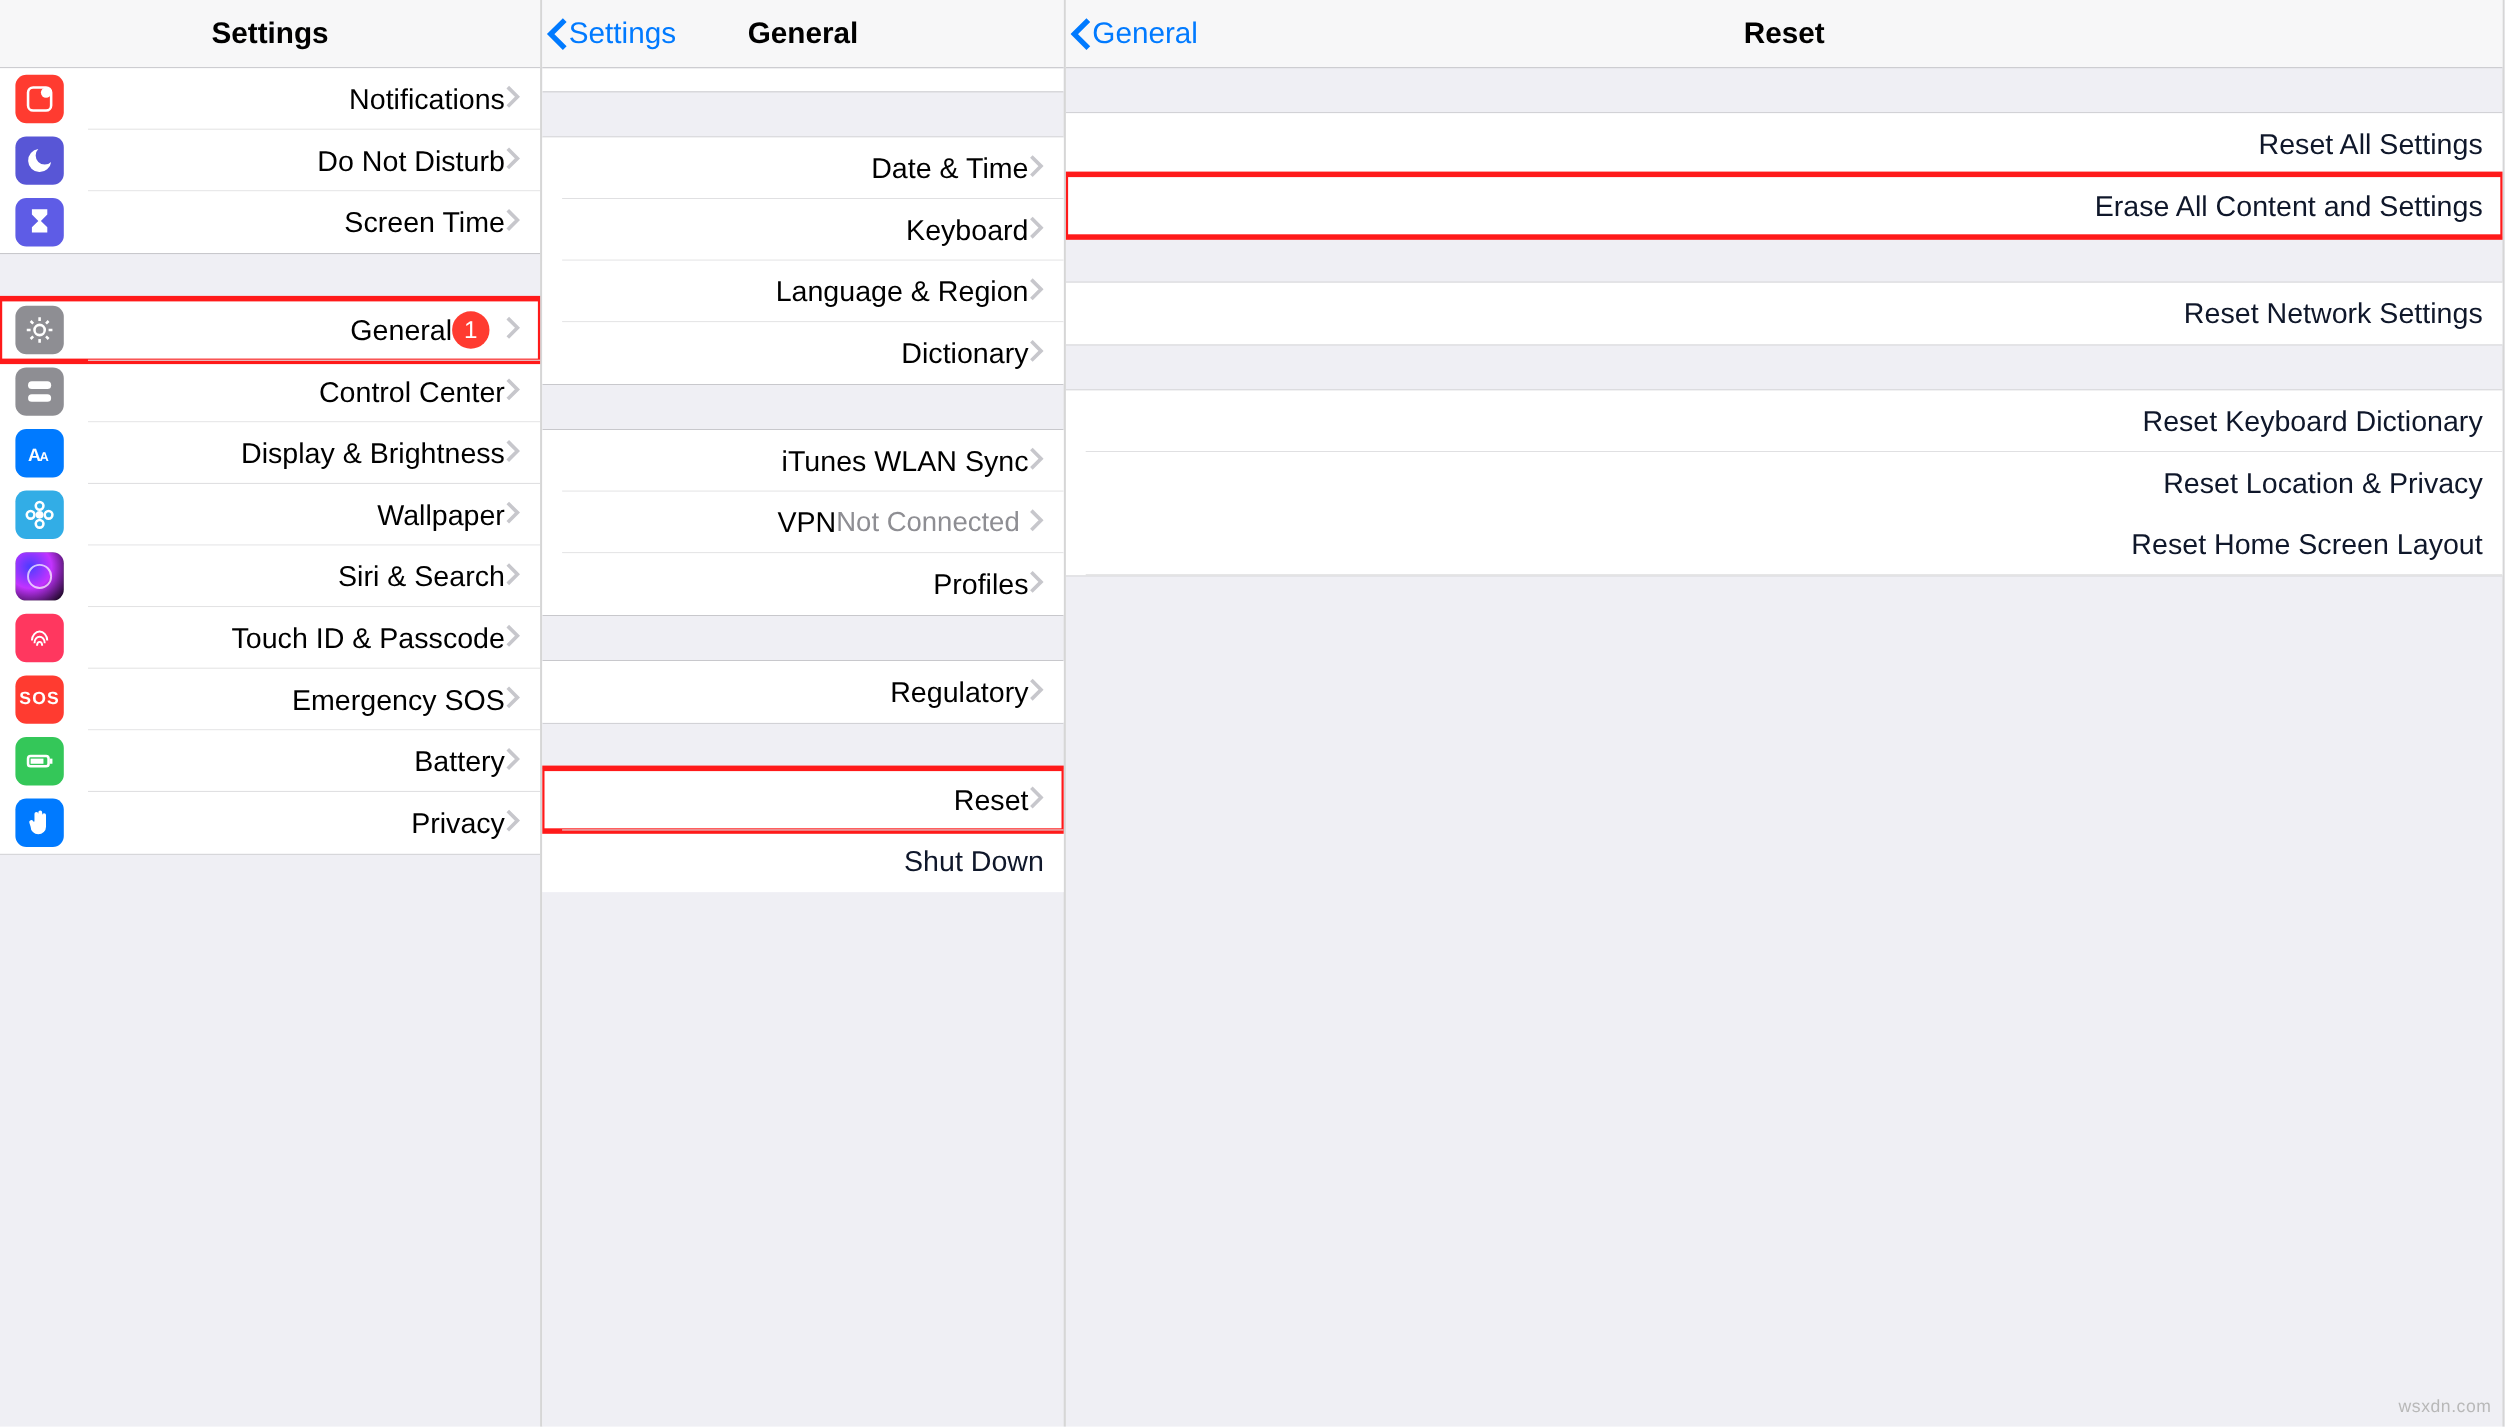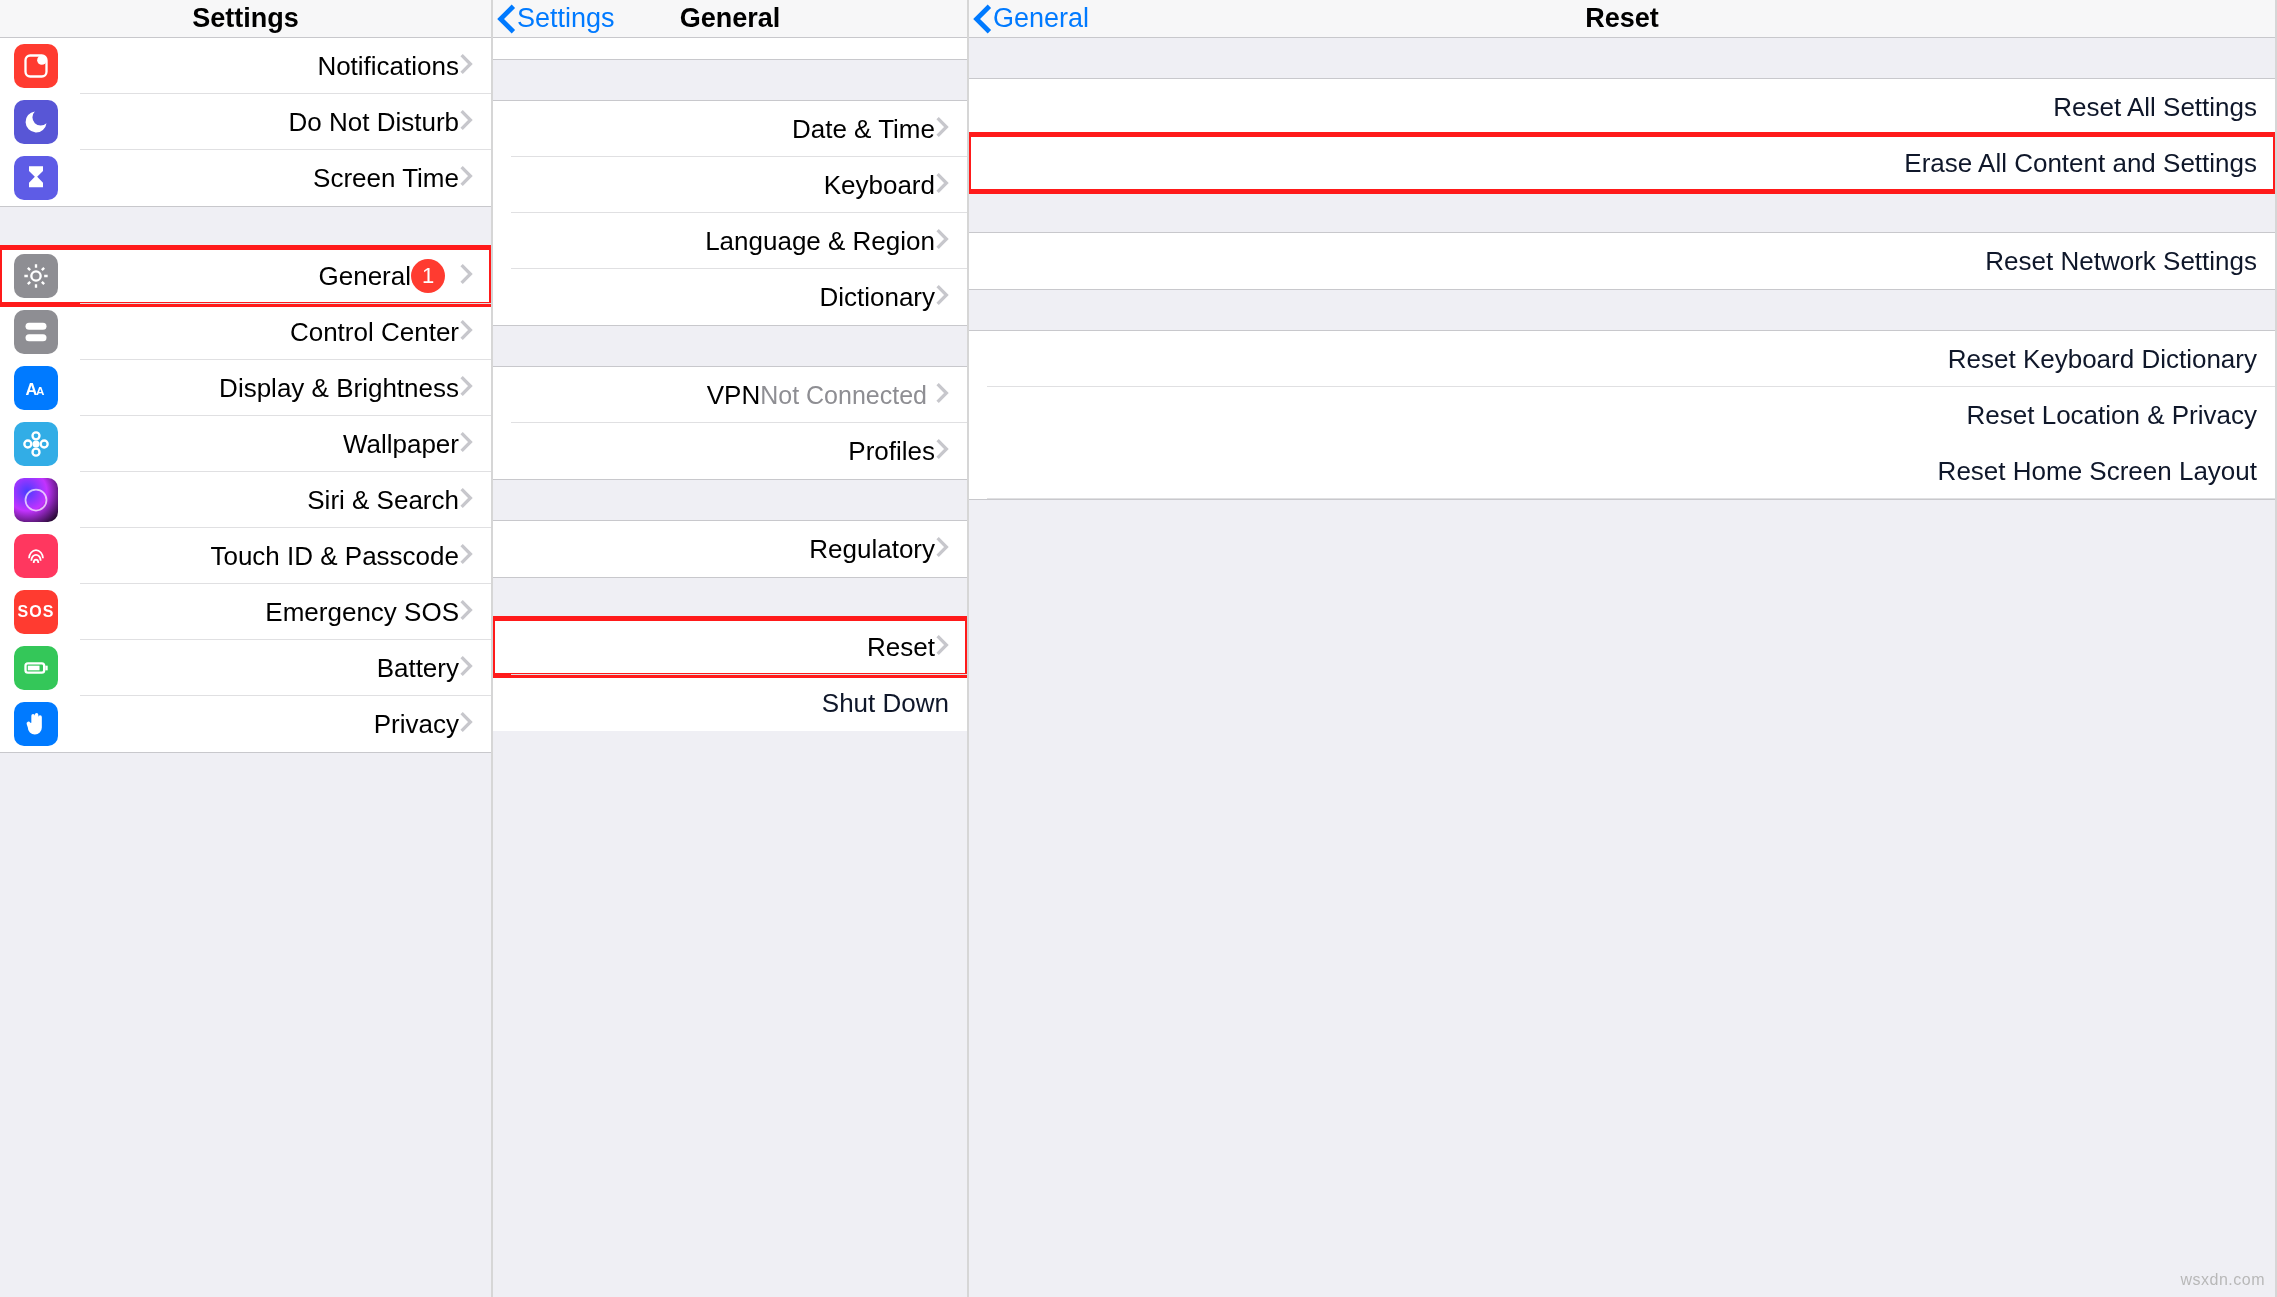--- a/index.html
+++ b/index.html
@@ -32,21 +32,21 @@
     background: #efeff4;
     position: relative;
   }
   .panel:last-child { border-right: none; }
   .panel-settings { width: 493px; }
   .panel-general  { width: 476px; }
   .panel-reset    { flex: 1; }
 
   
   .navbar {
-    height: 38px;
+    height: 62px;
     background: #f7f7f8;
     border-bottom: 1px solid #c8c8cc;
     display: flex;
     align-items: center;
     position: relative;
     flex-shrink: 0;
   }
   .navbar .title {
     position: absolute;
     left: 0; right: 0;
@@ -376,20 +376,27 @@
         <span class="chev"><svg viewBox="0 0 12 20">
               <polyline points="2,2 10,10 2,18"></polyline>
             </svg></span>
       </div>
     </div>
 
     <div class="gap"></div>
 
     <div class="group">
       <div class="row noicon">
+        <div class="label">iTunes WLAN Sync</div>
+        <span class="chev"><svg viewBox="0 0 12 20">
+              <polyline points="2,2 10,10 2,18"></polyline>
+            </svg></span>
+        <div class="sep"></div>
+      </div>
+      <div class="row noicon">
         <div class="label">VPN</div>
         <div class="detail">Not Connected</div>
         <span class="chev"><svg viewBox="0 0 12 20">
               <polyline points="2,2 10,10 2,18"></polyline>
             </svg></span>
         <div class="sep"></div>
       </div>
       <div class="row noicon">
         <div class="label">Profiles</div>
         <span class="chev"><svg viewBox="0 0 12 20">

